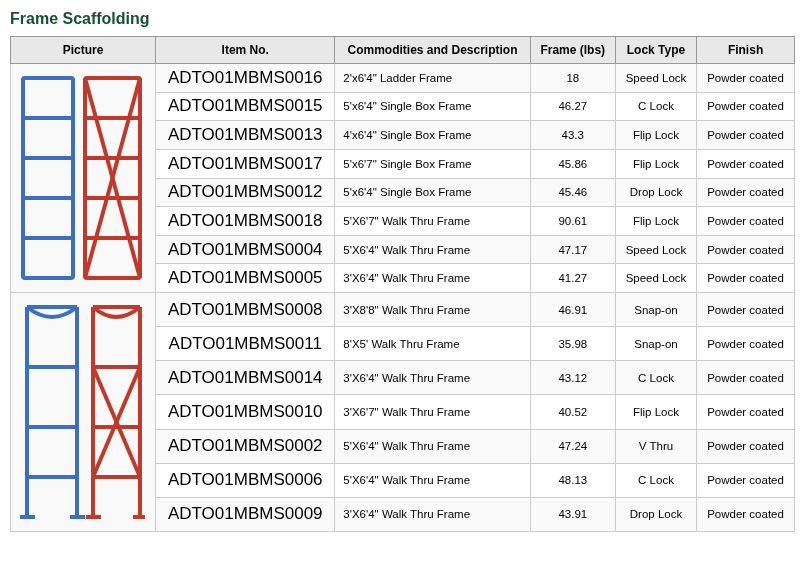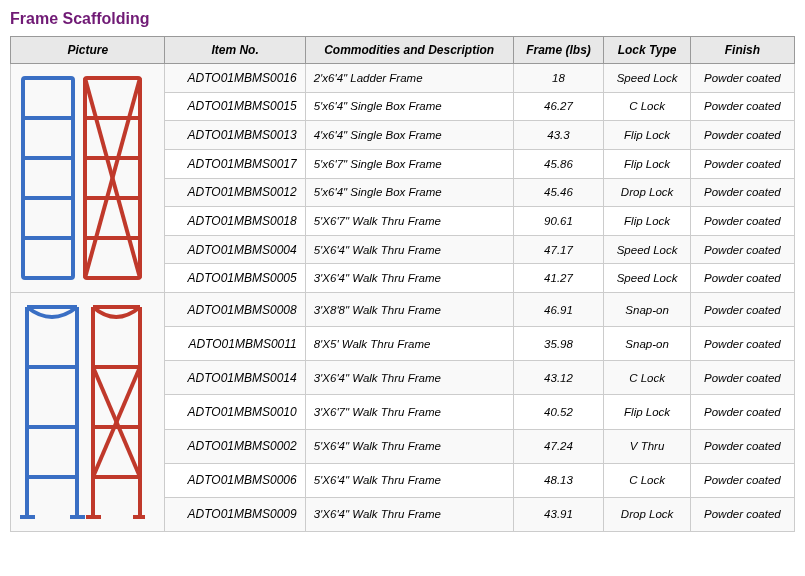--- a/index.html
+++ b/index.html
@@ -8,48 +8,47 @@
       font-size: 12px;
       background: #fff;
       width: 805px;
       min-height: 576px;
       padding: 10px;
     }
     h1 {
       font-size: 16px;
       font-weight: bold;
       margin-bottom: 8px;
-      color: #701a75;
+      color: #14532d;
     }
     table {
       width: 100%;
       border-collapse: collapse;
       border: 1px solid #999;
-      font-style: italic;
     }
     thead tr {
       background-color: #e8e8e8;
     }
     th {
       border: 1px solid #999;
       padding: 6px 8px;
       text-align: center;
       font-weight: bold;
       font-size: 12px;
     }
     td {
       border: 1px solid #ccc;
       padding: 3px 8px;
       text-align: center;
       font-size: 11.5px;
       vertical-align: middle;
     }
     td.item-no {
-      text-align: right;
-      font-size: 12px;
+      text-align: center;
+      font-size: 17px;
     }
     td.description {
       text-align: left;
     }
     .picture-cell {
       text-align: center;
       vertical-align: middle;
       padding: 4px;
     }
     

